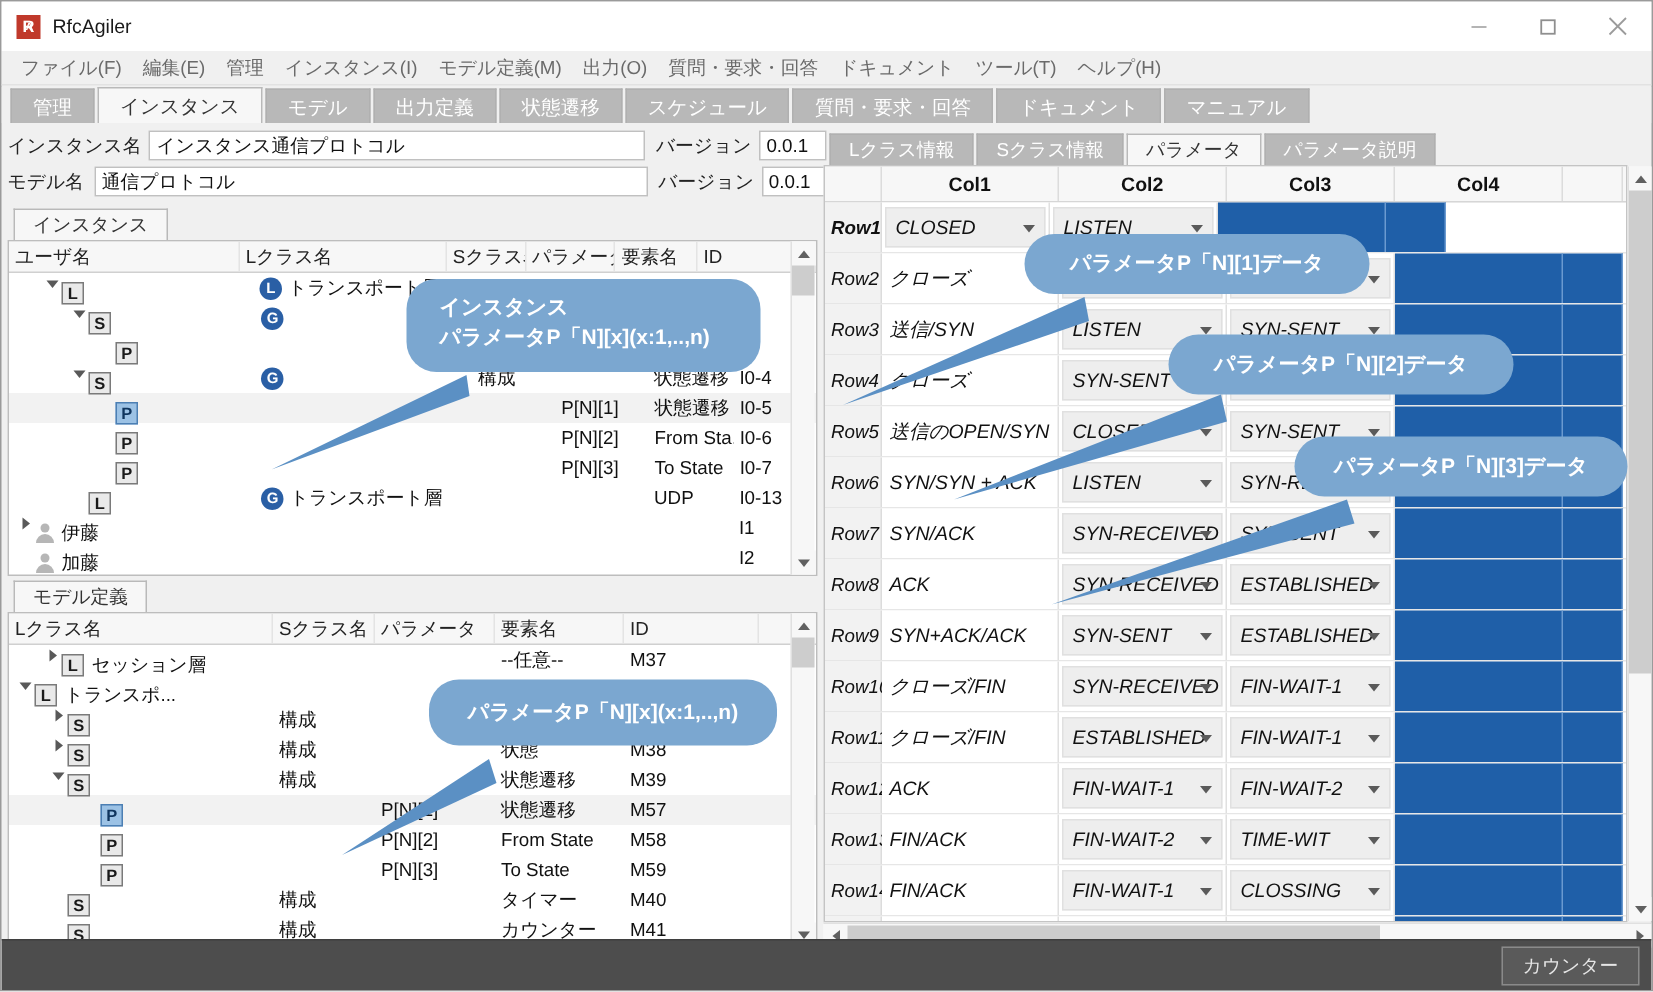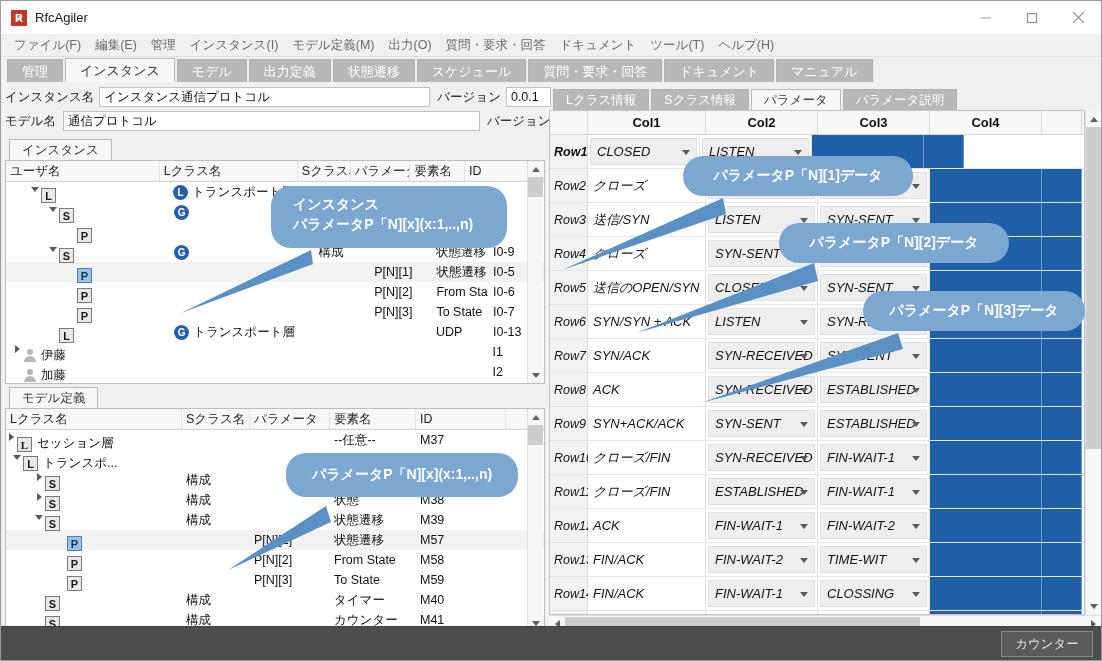--- a/index.html
+++ b/index.html
@@ -233,21 +233,21 @@
     </div>
 
   <div class="fieldrow" style="left:4px; top:86px;">
     <span class="fld-label">インスタンス名</span>
     <span class="txtbox" style="width:331px; margin-left:5px;">インスタンス通信プロトコル</span>
     <span class="fld-label" style="margin-left:7px;">バージョン</span>
     <span class="txtbox" style="width:45px; margin-left:5px;">0.0.1</span>
   </div>
   <div class="fieldrow" style="left:4px; top:110px;">
     <span class="fld-label">モデル名</span>
-    <span class="txtbox" style="width:417px; margin-left:7px;">通信プロトコル</span>
+    <span class="txtbox" style="width:369px; margin-left:7px;">通信プロトコル</span>
     <span class="fld-label" style="margin-left:7px;">バージョン</span>
     <span class="txtbox" style="width:45px; margin-left:5px;">0.0.1</span>
   </div>
 
   <div class="panel-tabrow" style="left:8px; top:138px;">
     <div class="ptab active">インスタンス</div>
   </div>
   <div class="gridpanel" style="left:4px; top:159px; width:540px; height:224px;">
     <div class="grid-head" id="inst-head">
         <div class="hc" style="width: 176px;">ユーザ名</div>
@@ -281,21 +281,21 @@
           <div class="tc" style="width:68px; padding-left:4px;"></div>
           <div class="tc" style="width:62px; padding-left:4px;"></div>
           <div class="tc" style="width:60px; padding-left:4px;"></div>
         </div>
         <div class="trow">
           <div class="tc" style="width:176px; padding-left:42px;"><span class="tri down"></span><span class="badge">S</span></div>
           <div class="tc" style="width:158px; padding-left:4px;"><span class="circ">G</span><span style="margin-left:4px;"></span></div>
           <div class="tc" style="width:60px; padding-left:4px;">構成</div>
           <div class="tc" style="width:68px; padding-left:4px;"></div>
           <div class="tc" style="width:62px; padding-left:4px;">状態遷移</div>
-          <div class="tc" style="width:60px; padding-left:4px;">I0-9</div>
+          <div class="tc" style="width:60px; padding-left:4px;">I0-4</div>
         </div>
         <div class="trow sel">
           <div class="tc" style="width:176px; padding-left:60px;"><span class="tri"></span><span class="badge selp">P</span></div>
           <div class="tc" style="width:158px; padding-left:4px;"><span style="margin-left:4px;"></span></div>
           <div class="tc" style="width:60px; padding-left:4px;"></div>
           <div class="tc" style="width:68px; padding-left:4px;">P[N][1]</div>
           <div class="tc" style="width:62px; padding-left:4px;">状態遷移</div>
           <div class="tc" style="width:60px; padding-left:4px;">I0-5</div>
         </div>
         <div class="trow">
@@ -357,21 +357,21 @@
   <div class="gridpanel" style="left:4px; top:407px; width:540px; height:224px;">
     <div class="grid-head" id="mod-head">
         <div class="hc" style="width: 176px;">Lクラス名</div>
         <div class="hc" style="width: 68px;">Sクラス名</div>
         <div class="hc" style="width: 80px;">パラメータ</div>
         <div class="hc" style="width: 86px;">要素名</div>
         <div class="hc" style="width: 90px;">ID</div>
       </div>
     <div class="grid-body" id="mod-body">
         <div class="trow">
-          <div class="tc" style="width:176px; padding-left:0;font-family:Liberation Serif, serif;"><span class="tri right"></span><span class="badge">L</span><span style="margin-left:5px;">セッション層</span></div>
+          <div class="tc" style="width:176px; padding-left:24px;"><span class="tri right"></span><span class="badge">L</span><span style="margin-left:5px;">セッション層</span></div>
           <div class="tc" style="width:68px; padding-left:4px;"></div>
           <div class="tc" style="width:80px; padding-left:4px;"></div>
           <div class="tc" style="width:86px; padding-left:4px;">--任意--</div>
           <div class="tc" style="width:60px; padding-left:4px;">M37</div>
         </div>
         <div class="trow">
           <div class="tc" style="width:176px; padding-left:6px;"><span class="tri down"></span><span class="badge">L</span><span style="margin-left:5px;">トランスポ...</span></div>
           <div class="tc" style="width:68px; padding-left:4px;"></div>
           <div class="tc" style="width:80px; padding-left:4px;"></div>
           <div class="tc" style="width:86px; padding-left:4px;">--任意--</div>

